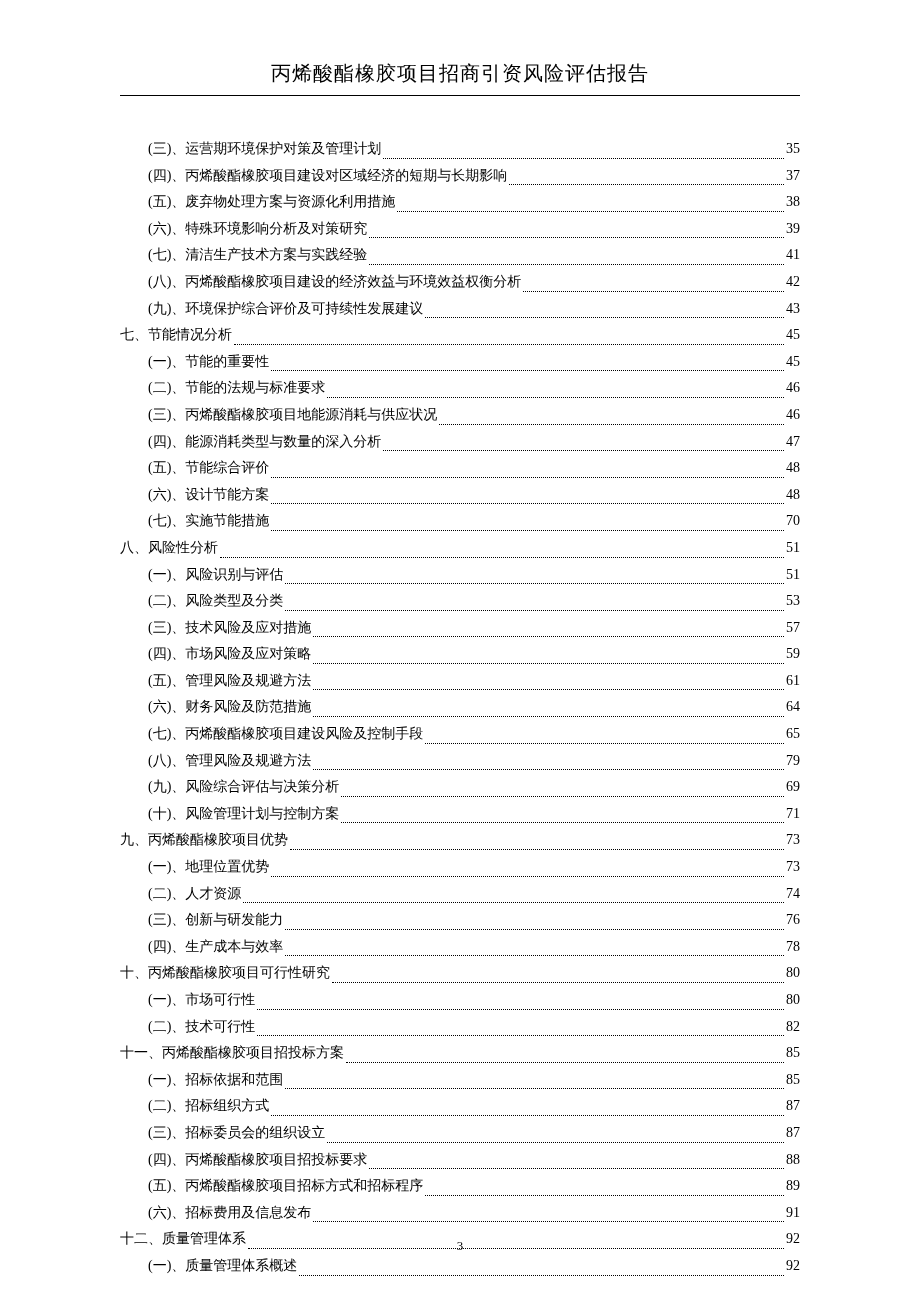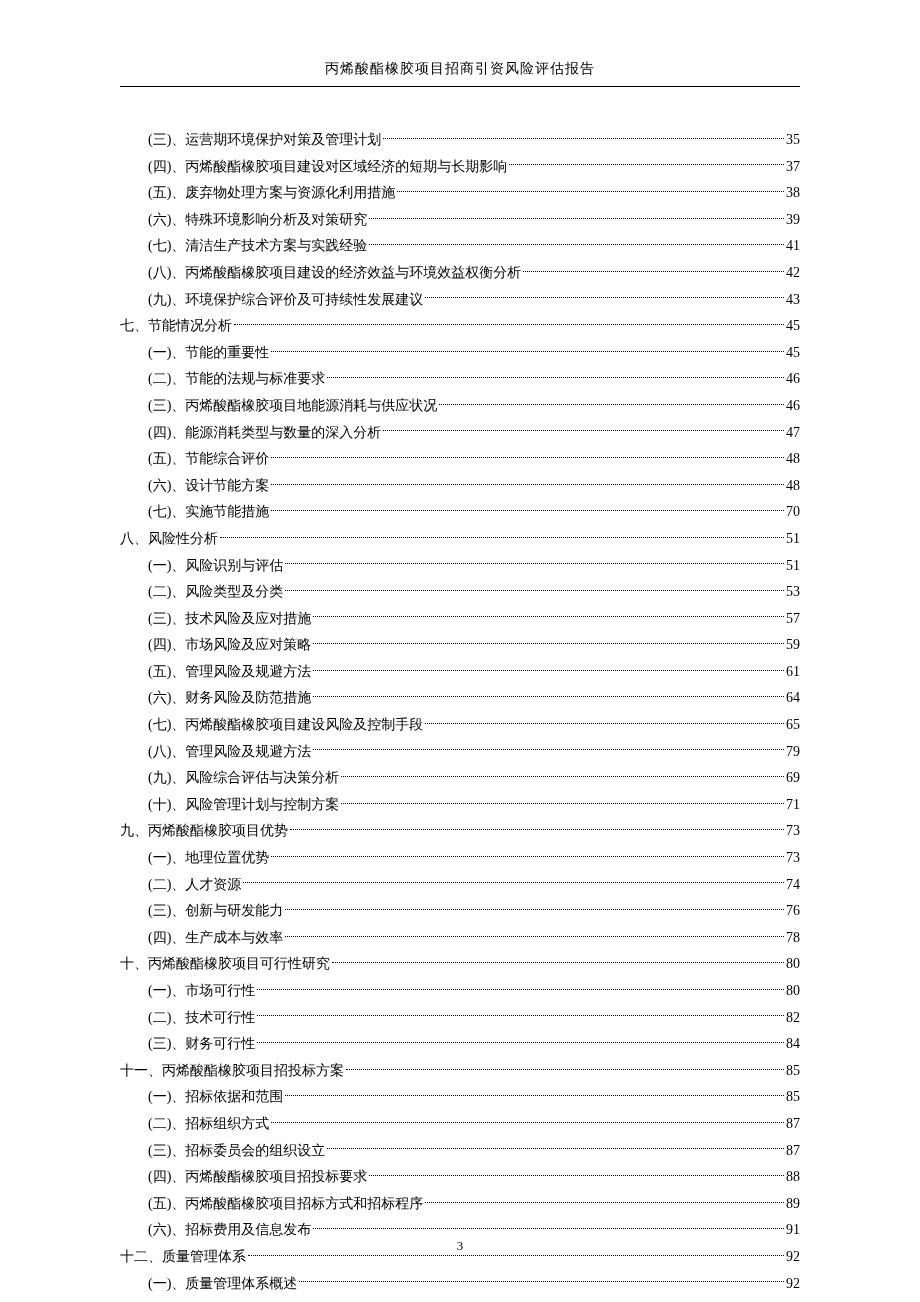--- a/index.html
+++ b/index.html
@@ -9,35 +9,35 @@
       background: #fff;
       font-family: "SimSun", "宋体", serif;
       color: #000;
       position: relative;
     }
     .page {
       padding: 60px 120px 40px 120px;
     }
     .header {
       text-align: center;
-      font-size: 14px;
+      font-size: 20px;
       margin-bottom: 8px;
       letter-spacing: 1px;
     }
     .header-line {
       border-bottom: 1px solid #000;
       margin-bottom: 40px;
     }
     .toc {
       font-size: 14px;
       line-height: 1.9;
     }
     .toc-row {
       display: flex;
-      align-items: center;
+      align-items: flex-end;
       white-space: nowrap;
     }
     .toc-row.level-0 { padding-left: 0; }
     .toc-row.level-1 { padding-left: 28px; }
     .toc-label {
       flex-shrink: 0;
     }
     .toc-dots {
       flex: 1;
       border-bottom: 1.5px dotted #000;
@@ -228,25 +228,20 @@
       <div class="toc-row level-1">
         <span class="toc-label">(一)、市场可行性</span>
         <span class="toc-dots"></span>
         <span class="toc-page">80</span>
       </div>
       <div class="toc-row level-1">
         <span class="toc-label">(二)、技术可行性</span>
         <span class="toc-dots"></span>
         <span class="toc-page">82</span>
       </div>
-      <div class="toc-row level-1">
-        <span class="toc-label">(三)、财务可行性</span>
-        <span class="toc-dots"></span>
-        <span class="toc-page">84</span>
-      </div>
       <div class="toc-row level-0">
         <span class="toc-label">十一、丙烯酸酯橡胶项目招投标方案</span>
         <span class="toc-dots"></span>
         <span class="toc-page">85</span>
       </div>
       <div class="toc-row level-1">
         <span class="toc-label">(一)、招标依据和范围</span>
         <span class="toc-dots"></span>
         <span class="toc-page">85</span>
       </div>

